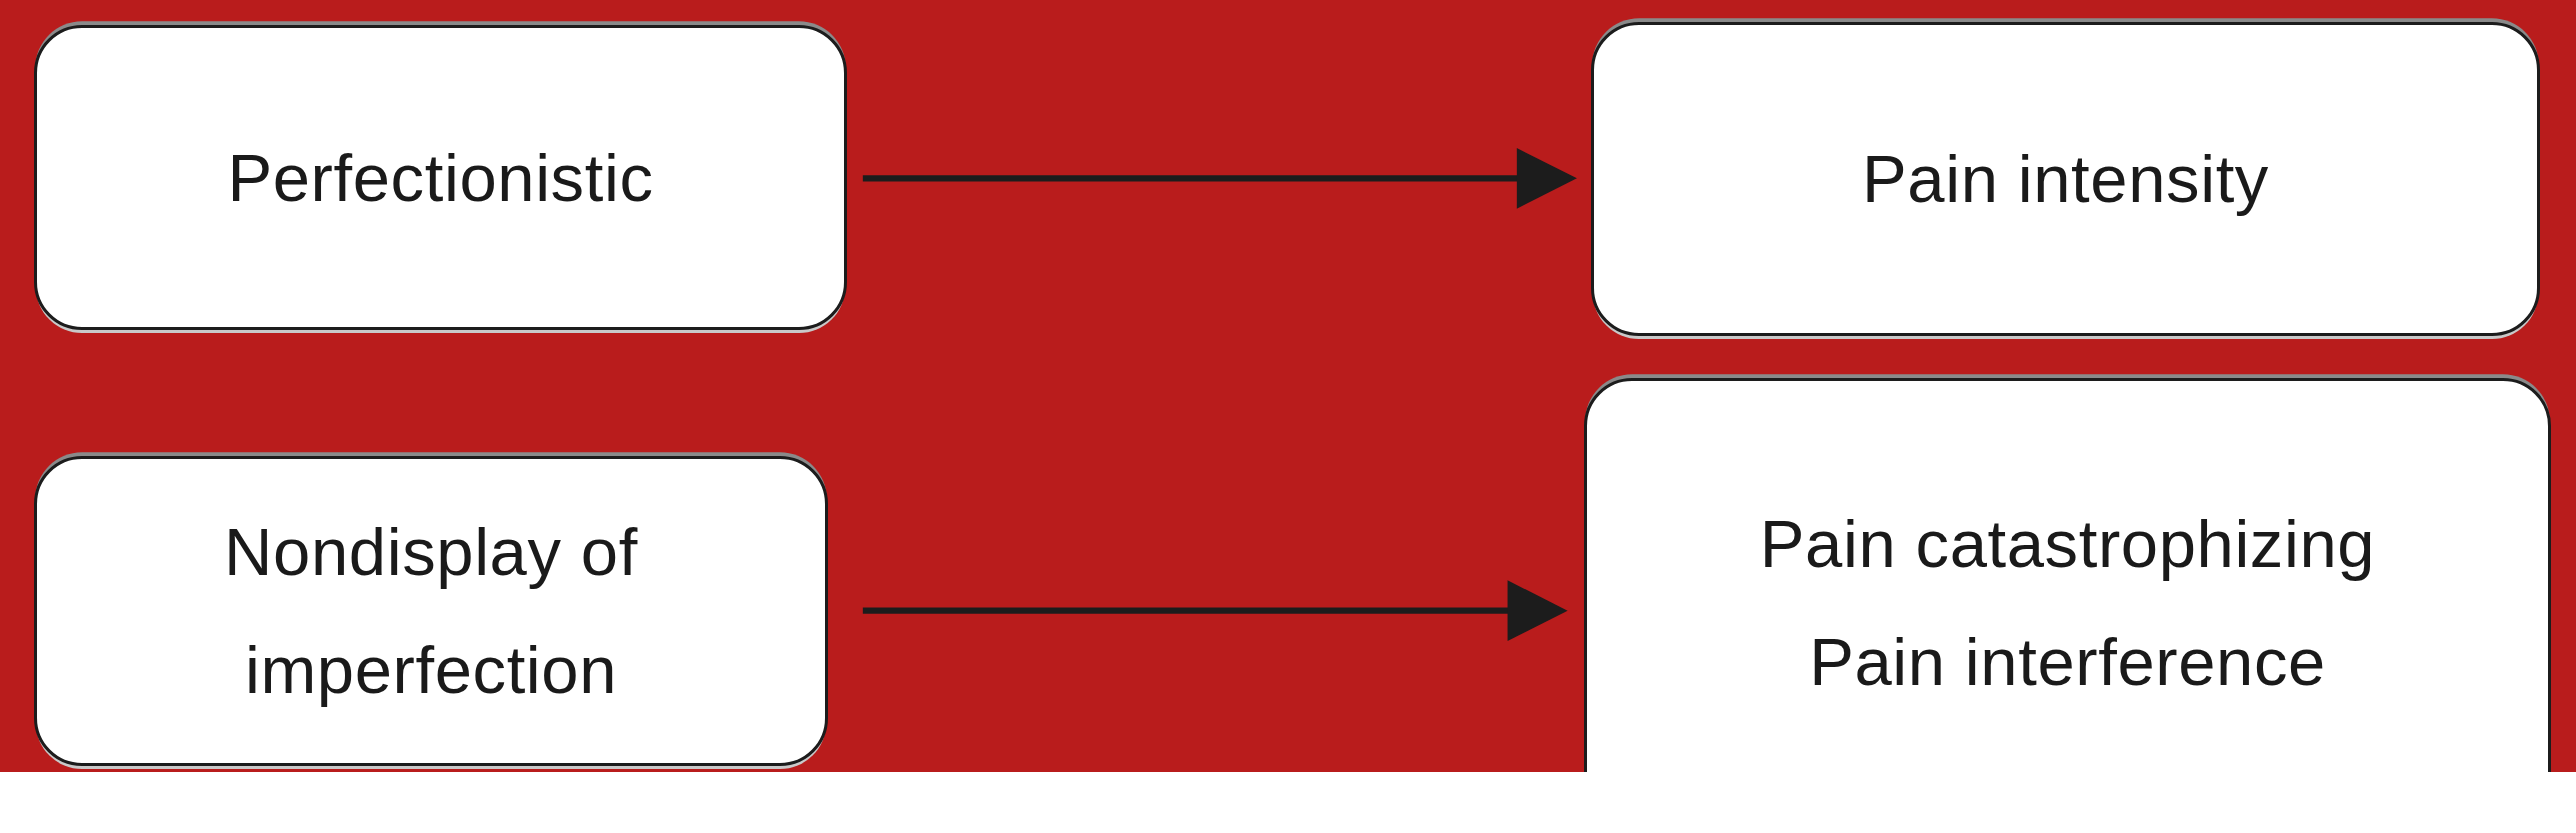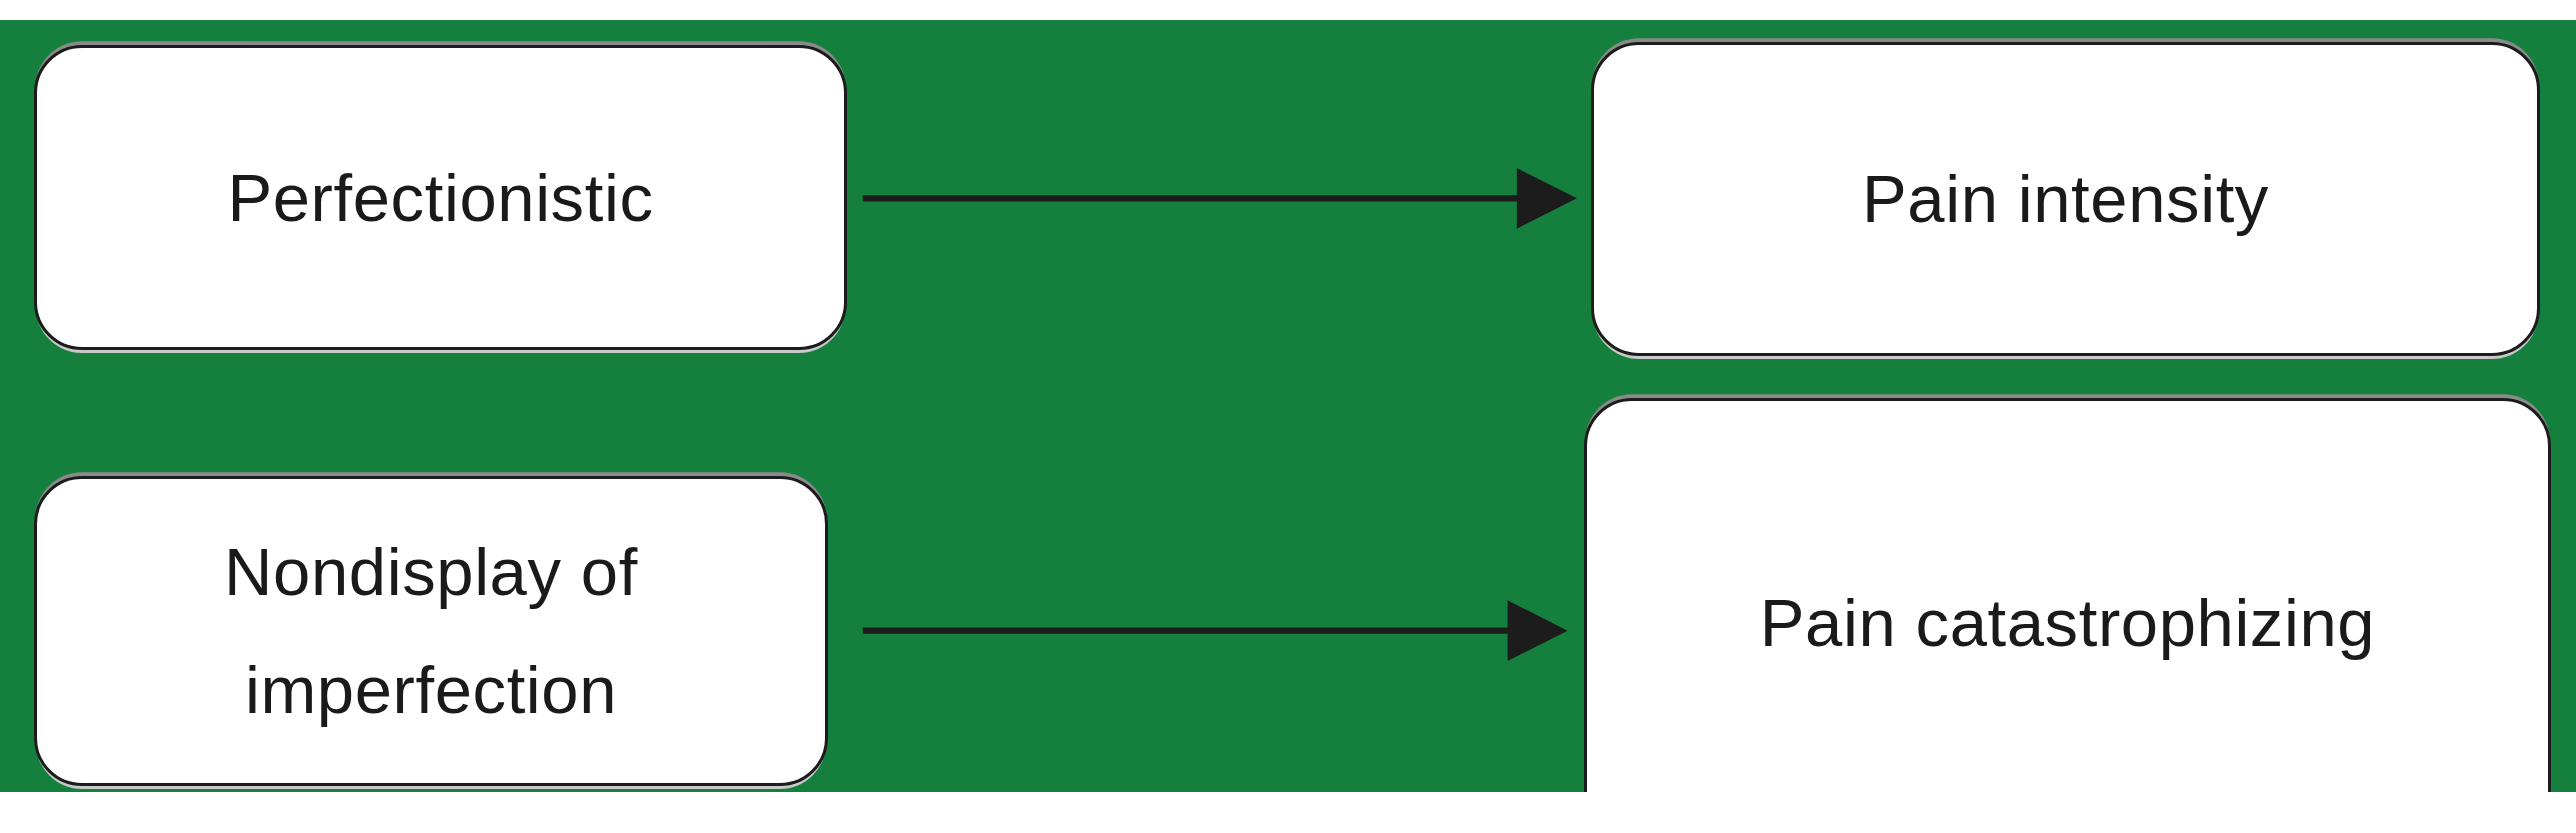--- a/index.html
+++ b/index.html
@@ -4,24 +4,23 @@
 <style>
   html, body {
     margin: 0;
     padding: 0;
     background: #ffffff;
   }
   #canvas {
     position: relative;
     width: 2576px;
     height: 772px;
-    background: #15803d;
+    background: #b91c1c;
     font-family: "Liberation Sans", "DejaVu Sans", sans-serif;
     overflow: hidden;
-    margin-top: 20px;
   }
   .node {
     position: absolute;
     background: #ffffff;
     border: 3.7px solid #1c1c1c;
     border-radius: 48px;
     box-sizing: border-box;
     display: flex;
     flex-direction: column;
     align-items: center;
@@ -75,16 +74,17 @@
     <span class="line">Nondisplay of</span>
     <span class="line">imperfection</span>
   </div>
 
   <div class="node" id="node-pain-intensity">
     <span class="line">Pain intensity</span>
   </div>
 
   <div class="node" id="node-outcomes">
     <span class="line">Pain catastrophizing</span>
+    <span class="line">Pain interference</span>
   </div>
 
 </div>
 
 
 </body></html>

